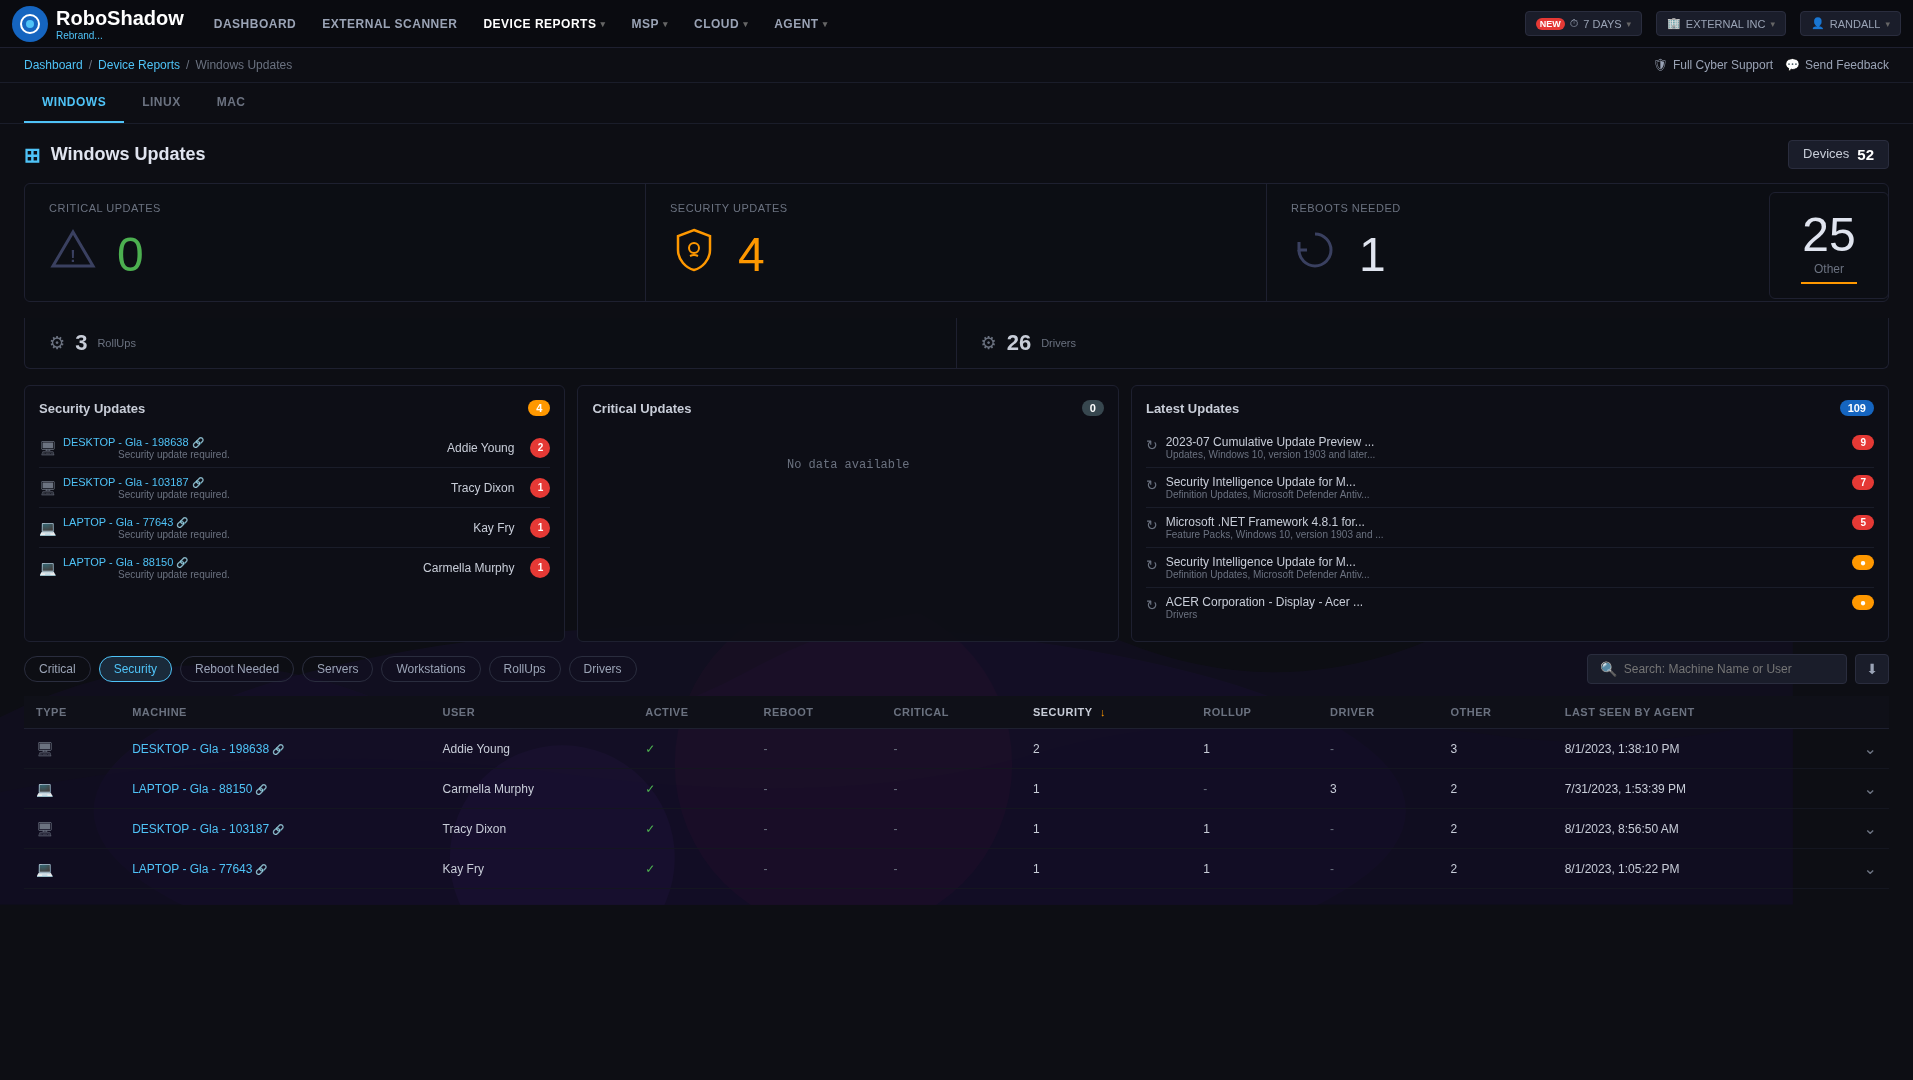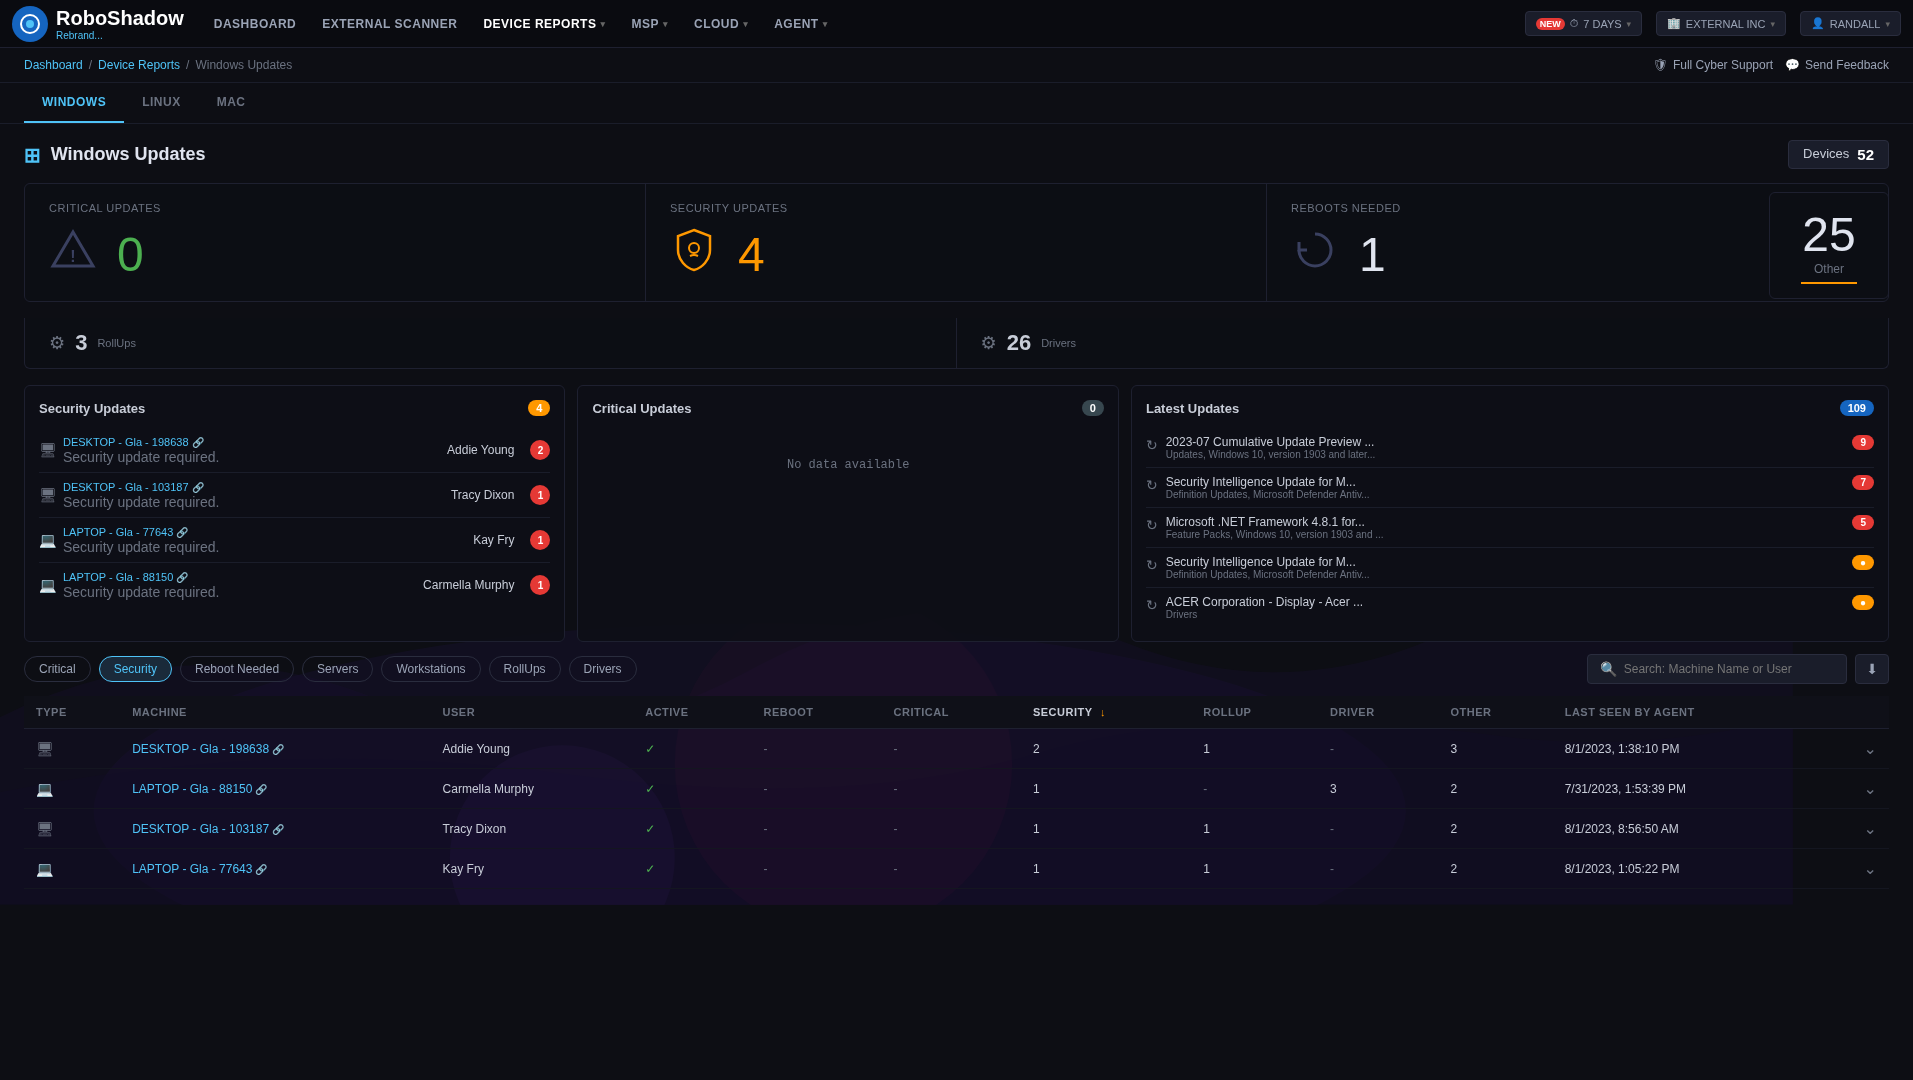--- a/index.html
+++ b/index.html
@@ -73,21 +73,21 @@
     .panel-title { font-size: 13px; font-weight: 600; color: #c8cdd8; }
     .panel-count { background: #ff9800; color: #fff; border-radius: 10px; padding: 2px 8px; font-size: 11px; font-weight: bold; }
     .panel-count.blue { background: #1565c0; }
     .panel-count.gray { background: #37474f; }
     .panel-item { display: flex; align-items: center; gap: 8px; padding: 7px 0; border-bottom: 1px solid #1a1d2a; }
     .panel-item:last-child { border-bottom: none; }
     .panel-item-icon { color: #6b7280; font-size: 14px; width: 16px; }
     .panel-item-info { flex: 1; }
     .panel-item-name { font-size: 12px; color: #c8cdd8; }
     .panel-item-name a { color: #4fc3f7; text-decoration: none; font-size: 11px; }
-    .panel-item-sub { font-size: 14px; color: #6b7280; }
+    .panel-item-sub { font-size: 10px; color: #6b7280; text-align: center; }
     .panel-item-user { font-size: 12px; color: #c8cdd8; flex: 1; text-align: right; margin-right: 8px; }
     .panel-item-badge { background: #e53935; color: #fff; border-radius: 50%; width: 20px; height: 20px; display: flex; align-items: center; justify-content: center; font-size: 10px; font-weight: bold; }
     .no-data { color: #6b7280; font-size: 12px; text-align: center; padding: 30px 0; font-family: Liberation Mono, monospace; }
     .update-item { display: flex; align-items: flex-start; gap: 8px; padding: 7px 0; border-bottom: 1px solid #1a1d2a; }
     .update-item:last-child { border-bottom: none; }
     .update-icon { color: #6b7280; font-size: 14px; margin-top: 2px; }
     .update-info { flex: 1; }
     .update-name { font-size: 12px; color: #c8cdd8; }
     .update-sub { font-size: 10px; color: #6b7280; }
     .update-badge { border-radius: 10px; padding: 2px 8px; font-size: 10px; font-weight: bold; color: #fff; }

